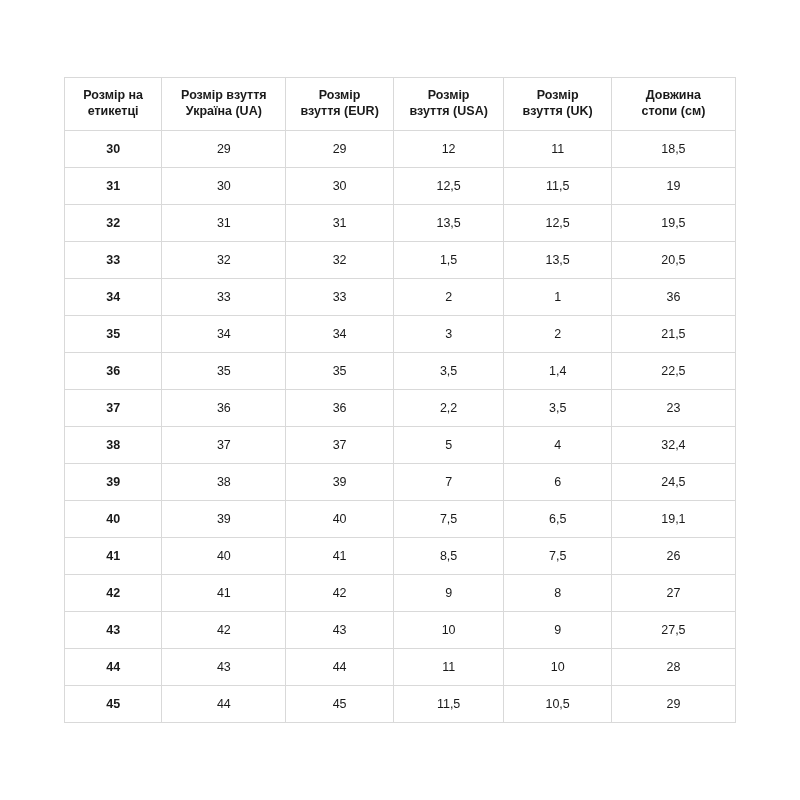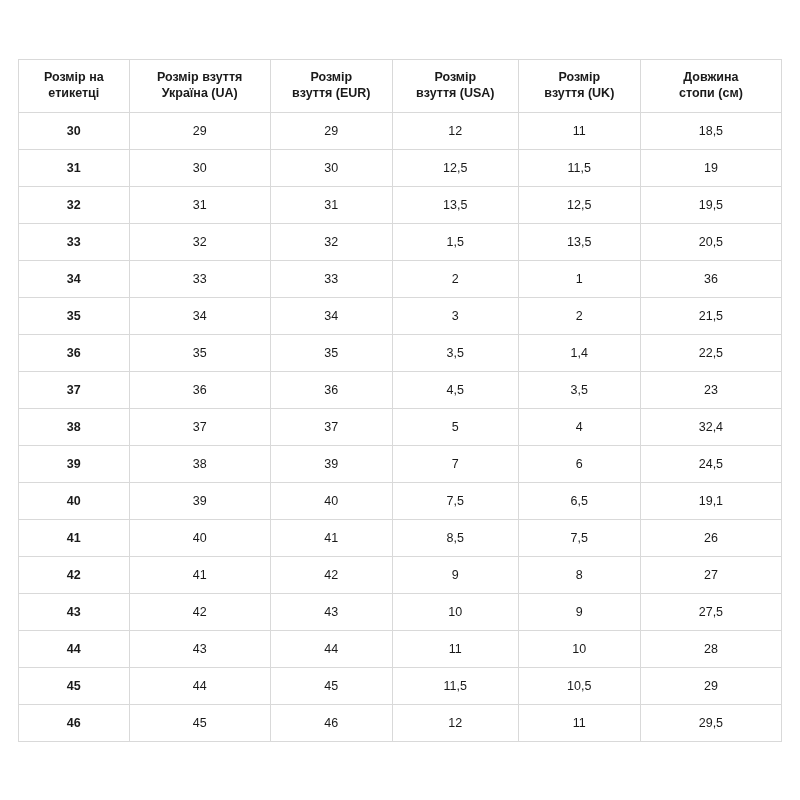--- a/index.html
+++ b/index.html
@@ -16,21 +16,21 @@
   .page {
     width: 800px;
     height: 800px;
     position: relative;
     box-sizing: border-box;
     display: flex;
     align-items: center;
     justify-content: center;
   }
   .table-wrap {
-    width: 764px;
+    width: 672px;
     margin: 0 auto;
   }
   table.size-table {
     border-collapse: collapse;
     width: 100%;
     table-layout: fixed;
   }
   table.size-table th,
   table.size-table td {
     border: 1px solid #d9d9d9;
@@ -158,21 +158,21 @@
           <td>35</td>
           <td>35</td>
           <td>3,5</td>
           <td>1,4</td>
           <td>22,5</td>
         </tr>
         <tr>
           <td class="label-col">37</td>
           <td>36</td>
           <td>36</td>
-          <td>4,5</td>
+          <td>2,2</td>
           <td>3,5</td>
           <td>23</td>
         </tr>
         <tr>
           <td class="label-col">38</td>
           <td>37</td>
           <td>37</td>
           <td>5</td>
           <td>4</td>
           <td>32,4</td>
@@ -226,24 +226,16 @@
           <td>28</td>
         </tr>
         <tr>
           <td class="label-col">45</td>
           <td>44</td>
           <td>45</td>
           <td>11,5</td>
           <td>10,5</td>
           <td>29</td>
         </tr>
-        <tr>
-          <td class="label-col">46</td>
-          <td>45</td>
-          <td>46</td>
-          <td>12</td>
-          <td>11</td>
-          <td>29,5</td>
-        </tr>
       </tbody>
     </table>
   </div>
 </div>
 
 </body></html>

